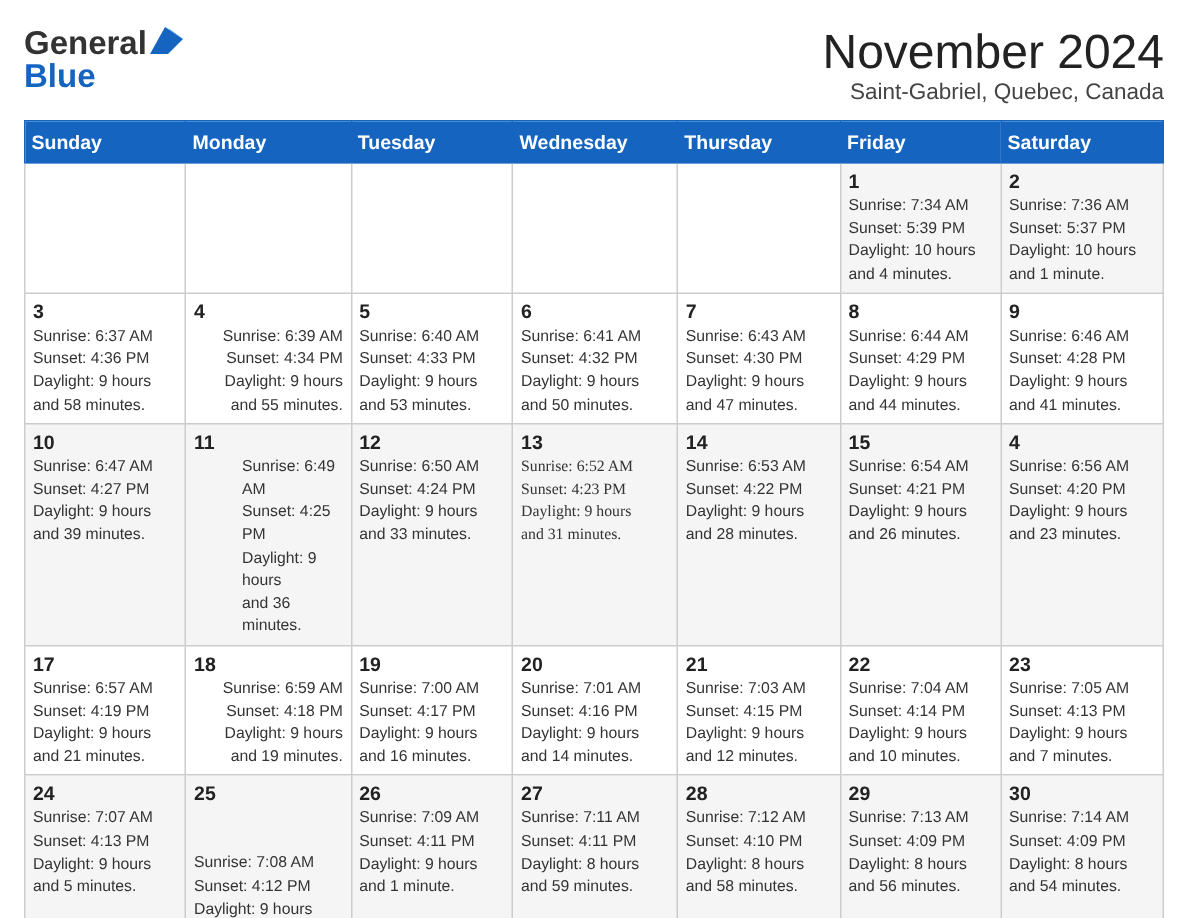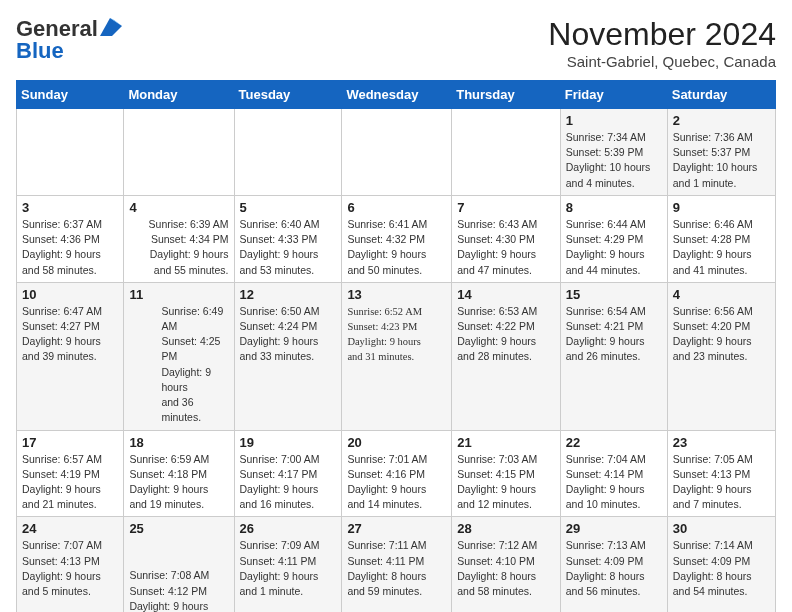--- a/index.html
+++ b/index.html
@@ -234,21 +234,21 @@
       <tr>
         <td>
           <span class="day-num">17</span>
           <div class="day-detail" style="white-space: pre-line;">Sunrise: 6:57 AM
 Sunset: 4:19 PM
 Daylight: 9 hours
 and 21 minutes.</div>
         </td>
         <td>
           <span class="day-num">18</span>
-          <div class="day-detail" style="white-space: pre-line;">Sunrise: 6:59 AM
+          <div class="day-detail" style="white-space: pre-line; text-align: right;">Sunrise: 6:59 AM
 Sunset: 4:18 PM
 Daylight: 9 hours
 and 19 minutes.</div>
         </td>
         <td>
           <span class="day-num">19</span>
           <div class="day-detail" style="white-space: pre-line;">Sunrise: 7:00 AM
 Sunset: 4:17 PM
 Daylight: 9 hours
 and 16 minutes.</div>

